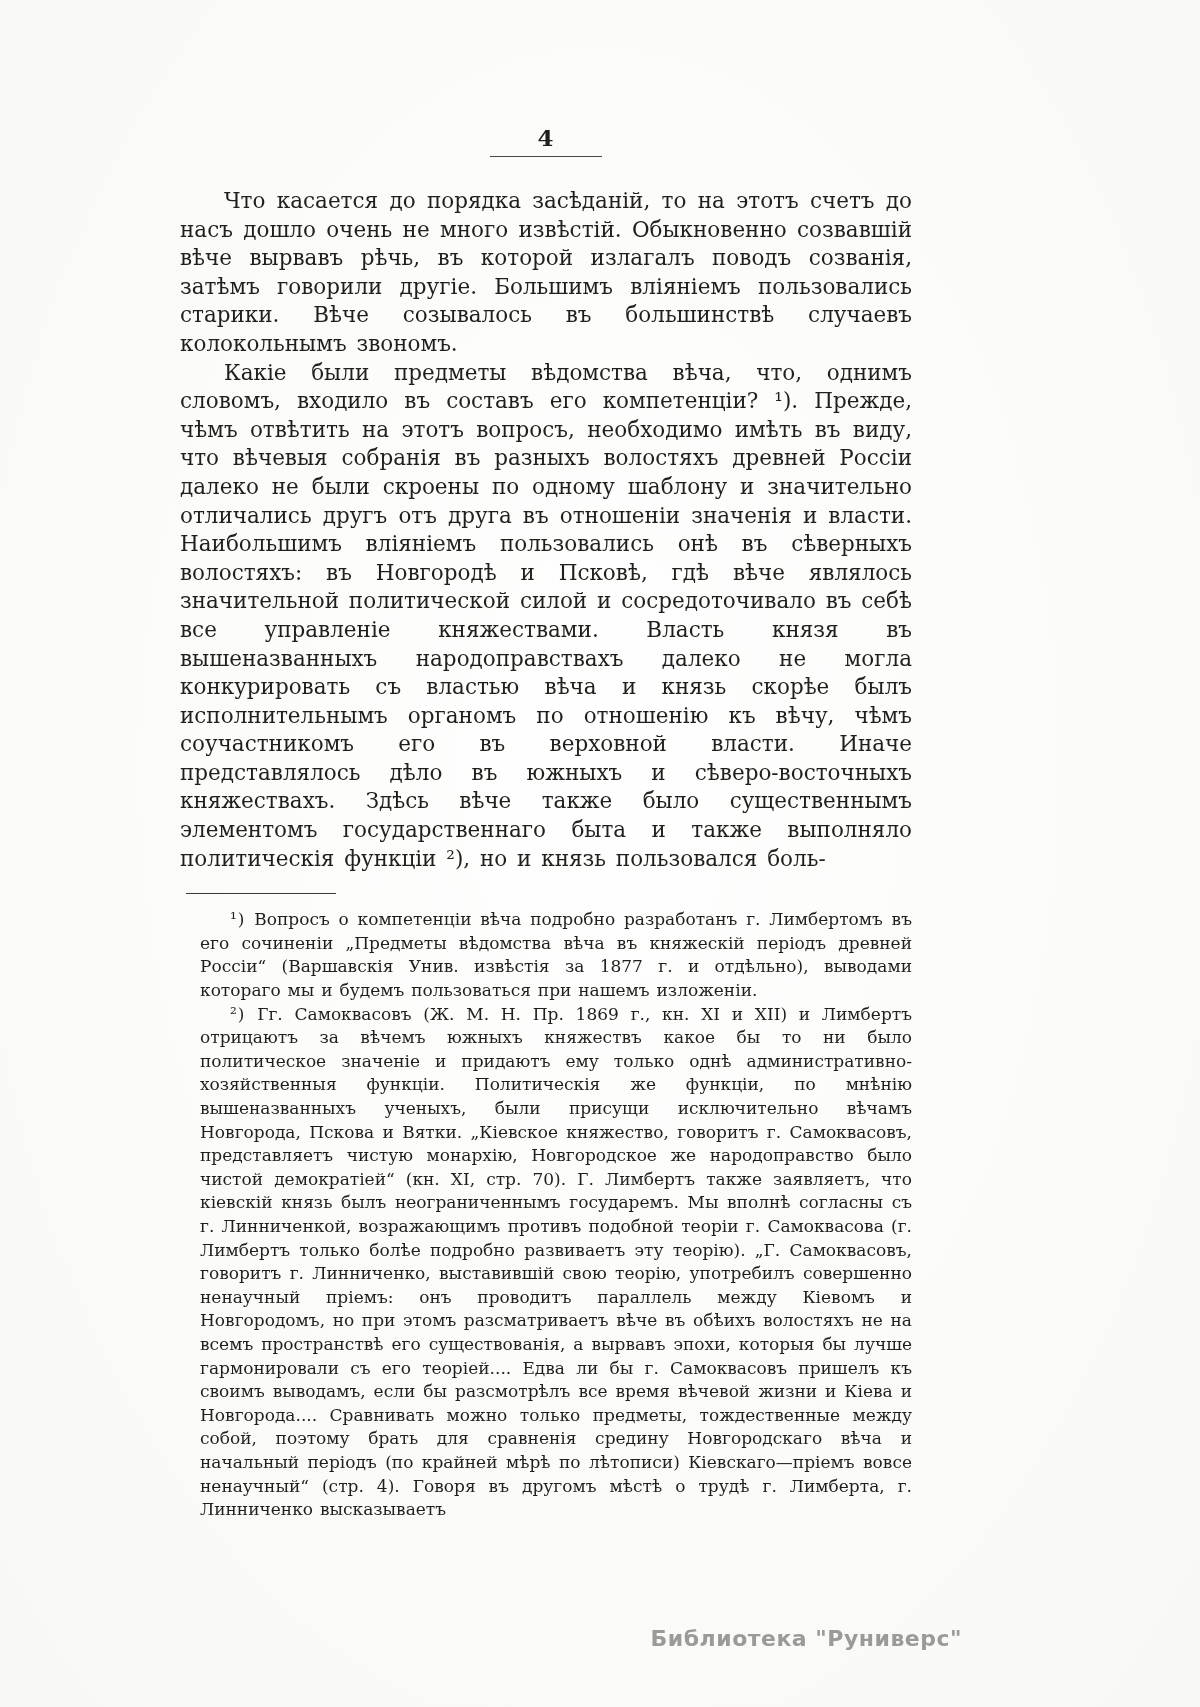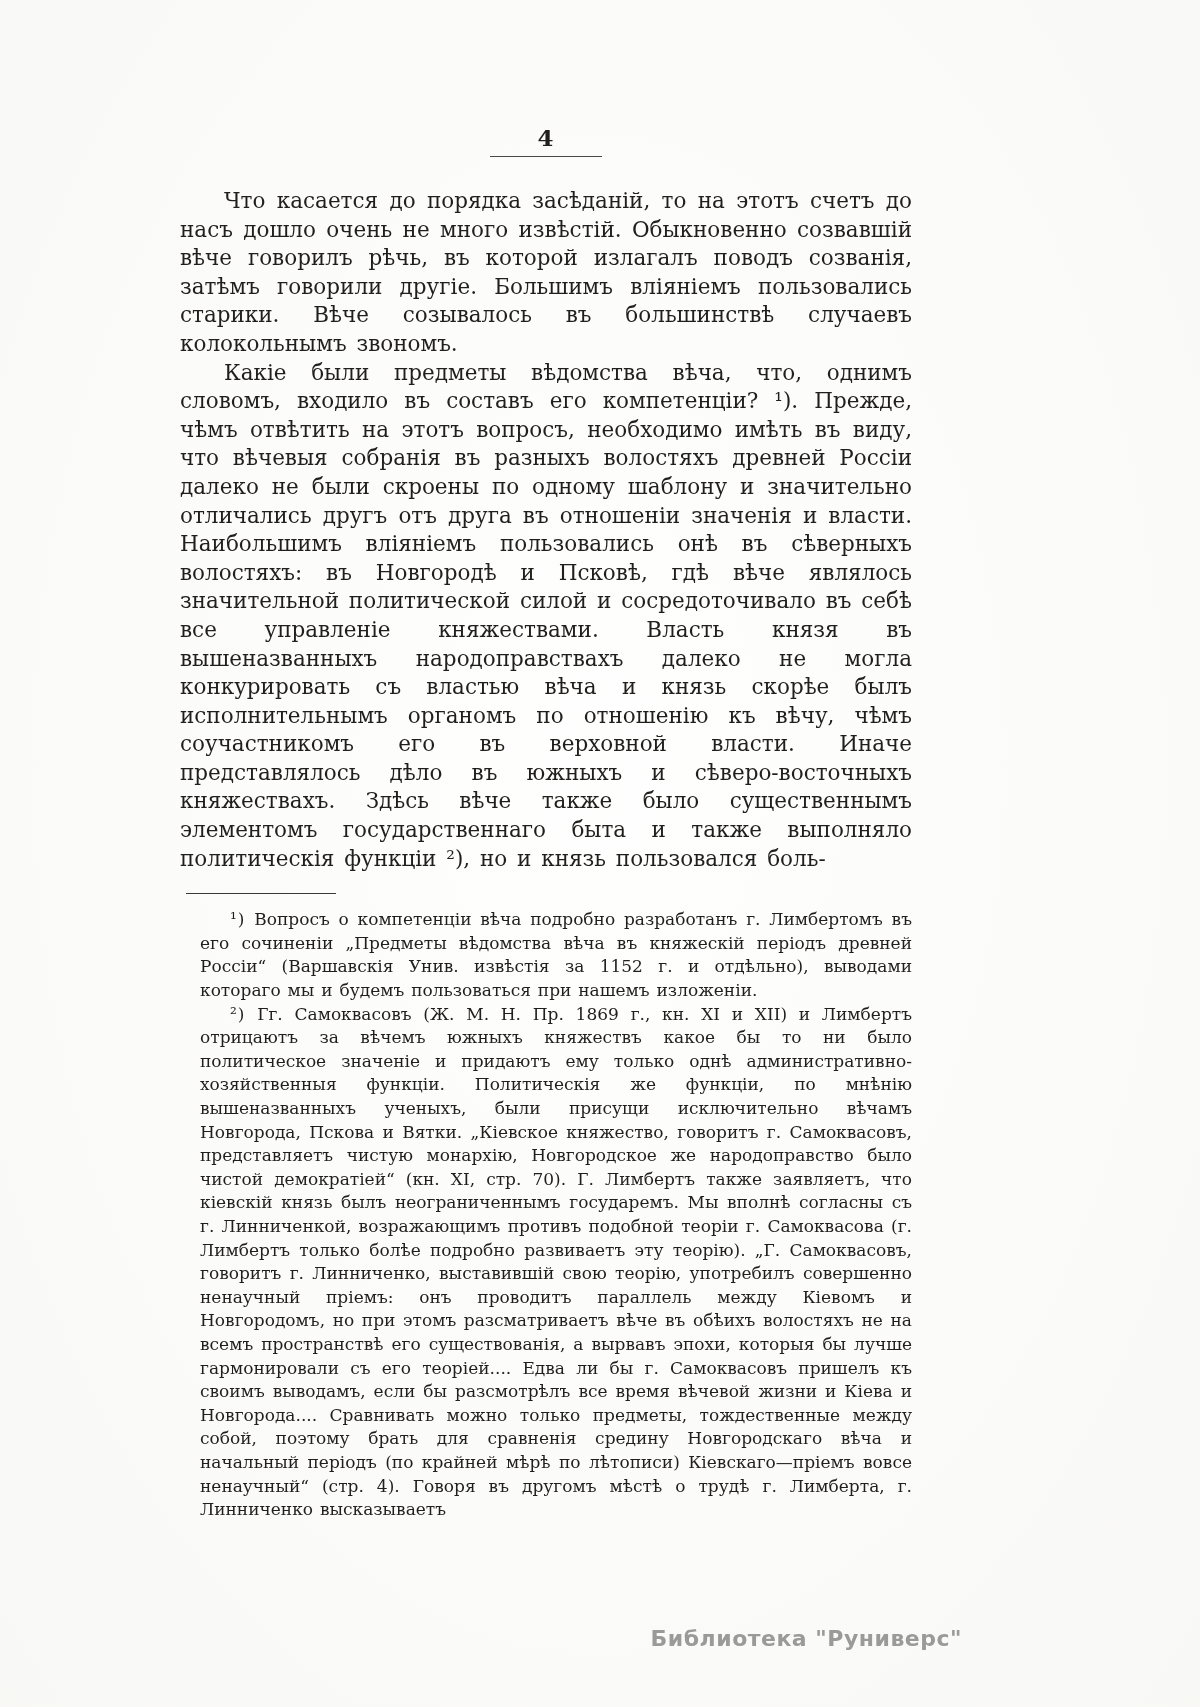--- a/index.html
+++ b/index.html
@@ -99,26 +99,26 @@
 <body>
 
 <div class="page">
 
   <header class="page-header">
     <div class="page-number">4</div>
     <div class="header-rule"></div>
   </header>
 
   <main class="body-text">
-    <p>Что касается до порядка засѣданій, то на этотъ счетъ до насъ дошло очень не много извѣстій. Обыкновенно созвавшій вѣче говорилъ рѣчь, въ которой излагалъ поводъ созванія, затѣмъ говорили другіе. Большимъ вліяніемъ пользовались старики. Вѣче созывалось въ большинствѣ случаевъ колокольнымъ звономъ.</p>
+    <p>Что касается до порядка засѣданій, то на этотъ счетъ до насъ дошло очень не много извѣстій. Обыкновенно созвавшій вѣче вырвавъ рѣчь, въ которой излагалъ поводъ созванія, затѣмъ говорили другіе. Большимъ вліяніемъ пользовались старики. Вѣче созывалось въ большинствѣ случаевъ колокольнымъ звономъ.</p>
     <p>Какіе были предметы вѣдомства вѣча, что, однимъ словомъ, входило въ составъ его компетенціи? ¹). Прежде, чѣмъ отвѣтить на этотъ вопросъ, необходимо имѣть въ виду, что вѣчевыя собранія въ разныхъ волостяхъ древней Россіи далеко не были скроены по одному шаблону и значительно отличались другъ отъ друга въ отношеніи значенія и власти. Наибольшимъ вліяніемъ пользовались онѣ въ сѣверныхъ волостяхъ: въ Новгородѣ и Псковѣ, гдѣ вѣче являлось значительной политической силой и сосредоточивало въ себѣ все управленіе княжествами. Власть князя въ вышеназванныхъ народоправствахъ далеко не могла конкурировать съ властью вѣча и князь скорѣе былъ исполнительнымъ органомъ по отношенію къ вѣчу, чѣмъ соучастникомъ его въ верховной власти. Иначе представлялось дѣло въ южныхъ и сѣверо-восточныхъ княжествахъ. Здѣсь вѣче также было существеннымъ элементомъ государственнаго быта и также выполняло политическія функціи ²), но и князь пользовался боль-</p>
   </main>
 
   <div class="footnote-rule"></div>
 
   <section class="footnotes">
-    <p><span class="fn-marker">¹)</span> <span>Вопросъ о компетенціи вѣча подробно разработанъ г. Лимбертомъ въ его сочиненіи „Предметы вѣдомства вѣча въ княжескій періодъ древней Россіи“ (Варшавскія Унив. извѣстія за 1152 г. и отдѣльно), выводами котораго мы и будемъ пользоваться при нашемъ изложеніи.</span></p>
+    <p><span class="fn-marker">¹)</span> <span>Вопросъ о компетенціи вѣча подробно разработанъ г. Лимбертомъ въ его сочиненіи „Предметы вѣдомства вѣча въ княжескій періодъ древней Россіи“ (Варшавскія Унив. извѣстія за 1877 г. и отдѣльно), выводами котораго мы и будемъ пользоваться при нашемъ изложеніи.</span></p>
     <p><span class="fn-marker">²)</span> <span>Гг. Самоквасовъ (Ж. М. Н. Пр. 1869 г., кн. XI и XII) и Лимбертъ отрицаютъ за вѣчемъ южныхъ княжествъ какое бы то ни было политическое значеніе и придаютъ ему только однѣ административно-хозяйственныя функціи. Политическія же функціи, по мнѣнію вышеназванныхъ ученыхъ, были присущи исключительно вѣчамъ Новгорода, Пскова и Вятки. „Кіевское княжество, говоритъ г. Самоквасовъ, представляетъ чистую монархію, Новгородское же народоправство было чистой демократіей“ (кн. XI, стр. 70). Г. Лимбертъ также заявляетъ, что кіевскій князь былъ неограниченнымъ государемъ. Мы вполнѣ согласны съ г. Линниченкой, возражающимъ противъ подобной теоріи г. Самоквасова (г. Лимбертъ только болѣе подробно развиваетъ эту теорію). „Г. Самоквасовъ, говоритъ г. Линниченко, выставившій свою теорію, употребилъ совершенно ненаучный пріемъ: онъ проводитъ параллель между Кіевомъ и Новгородомъ, но при этомъ разсматриваетъ вѣче въ обѣихъ волостяхъ не на всемъ пространствѣ его существованія, а вырвавъ эпохи, которыя бы лучше гармонировали съ его теоріей.... Едва ли бы г. Самоквасовъ пришелъ къ своимъ выводамъ, если бы разсмотрѣлъ все время вѣчевой жизни и Кіева и Новгорода.... Сравнивать можно только предметы, тождественные между собой, поэтому брать для сравненія средину Новгородскаго вѣча и начальный періодъ (по крайней мѣрѣ по лѣтописи) Кіевскаго—пріемъ вовсе ненаучный“ (стр. 4). Говоря въ другомъ мѣстѣ о трудѣ г. Лимберта, г. Линниченко высказываетъ</span></p>
   </section>
 
   <div class="watermark">Библиотека "Руниверс"</div>
 
 </div>
 
 </body></html>

